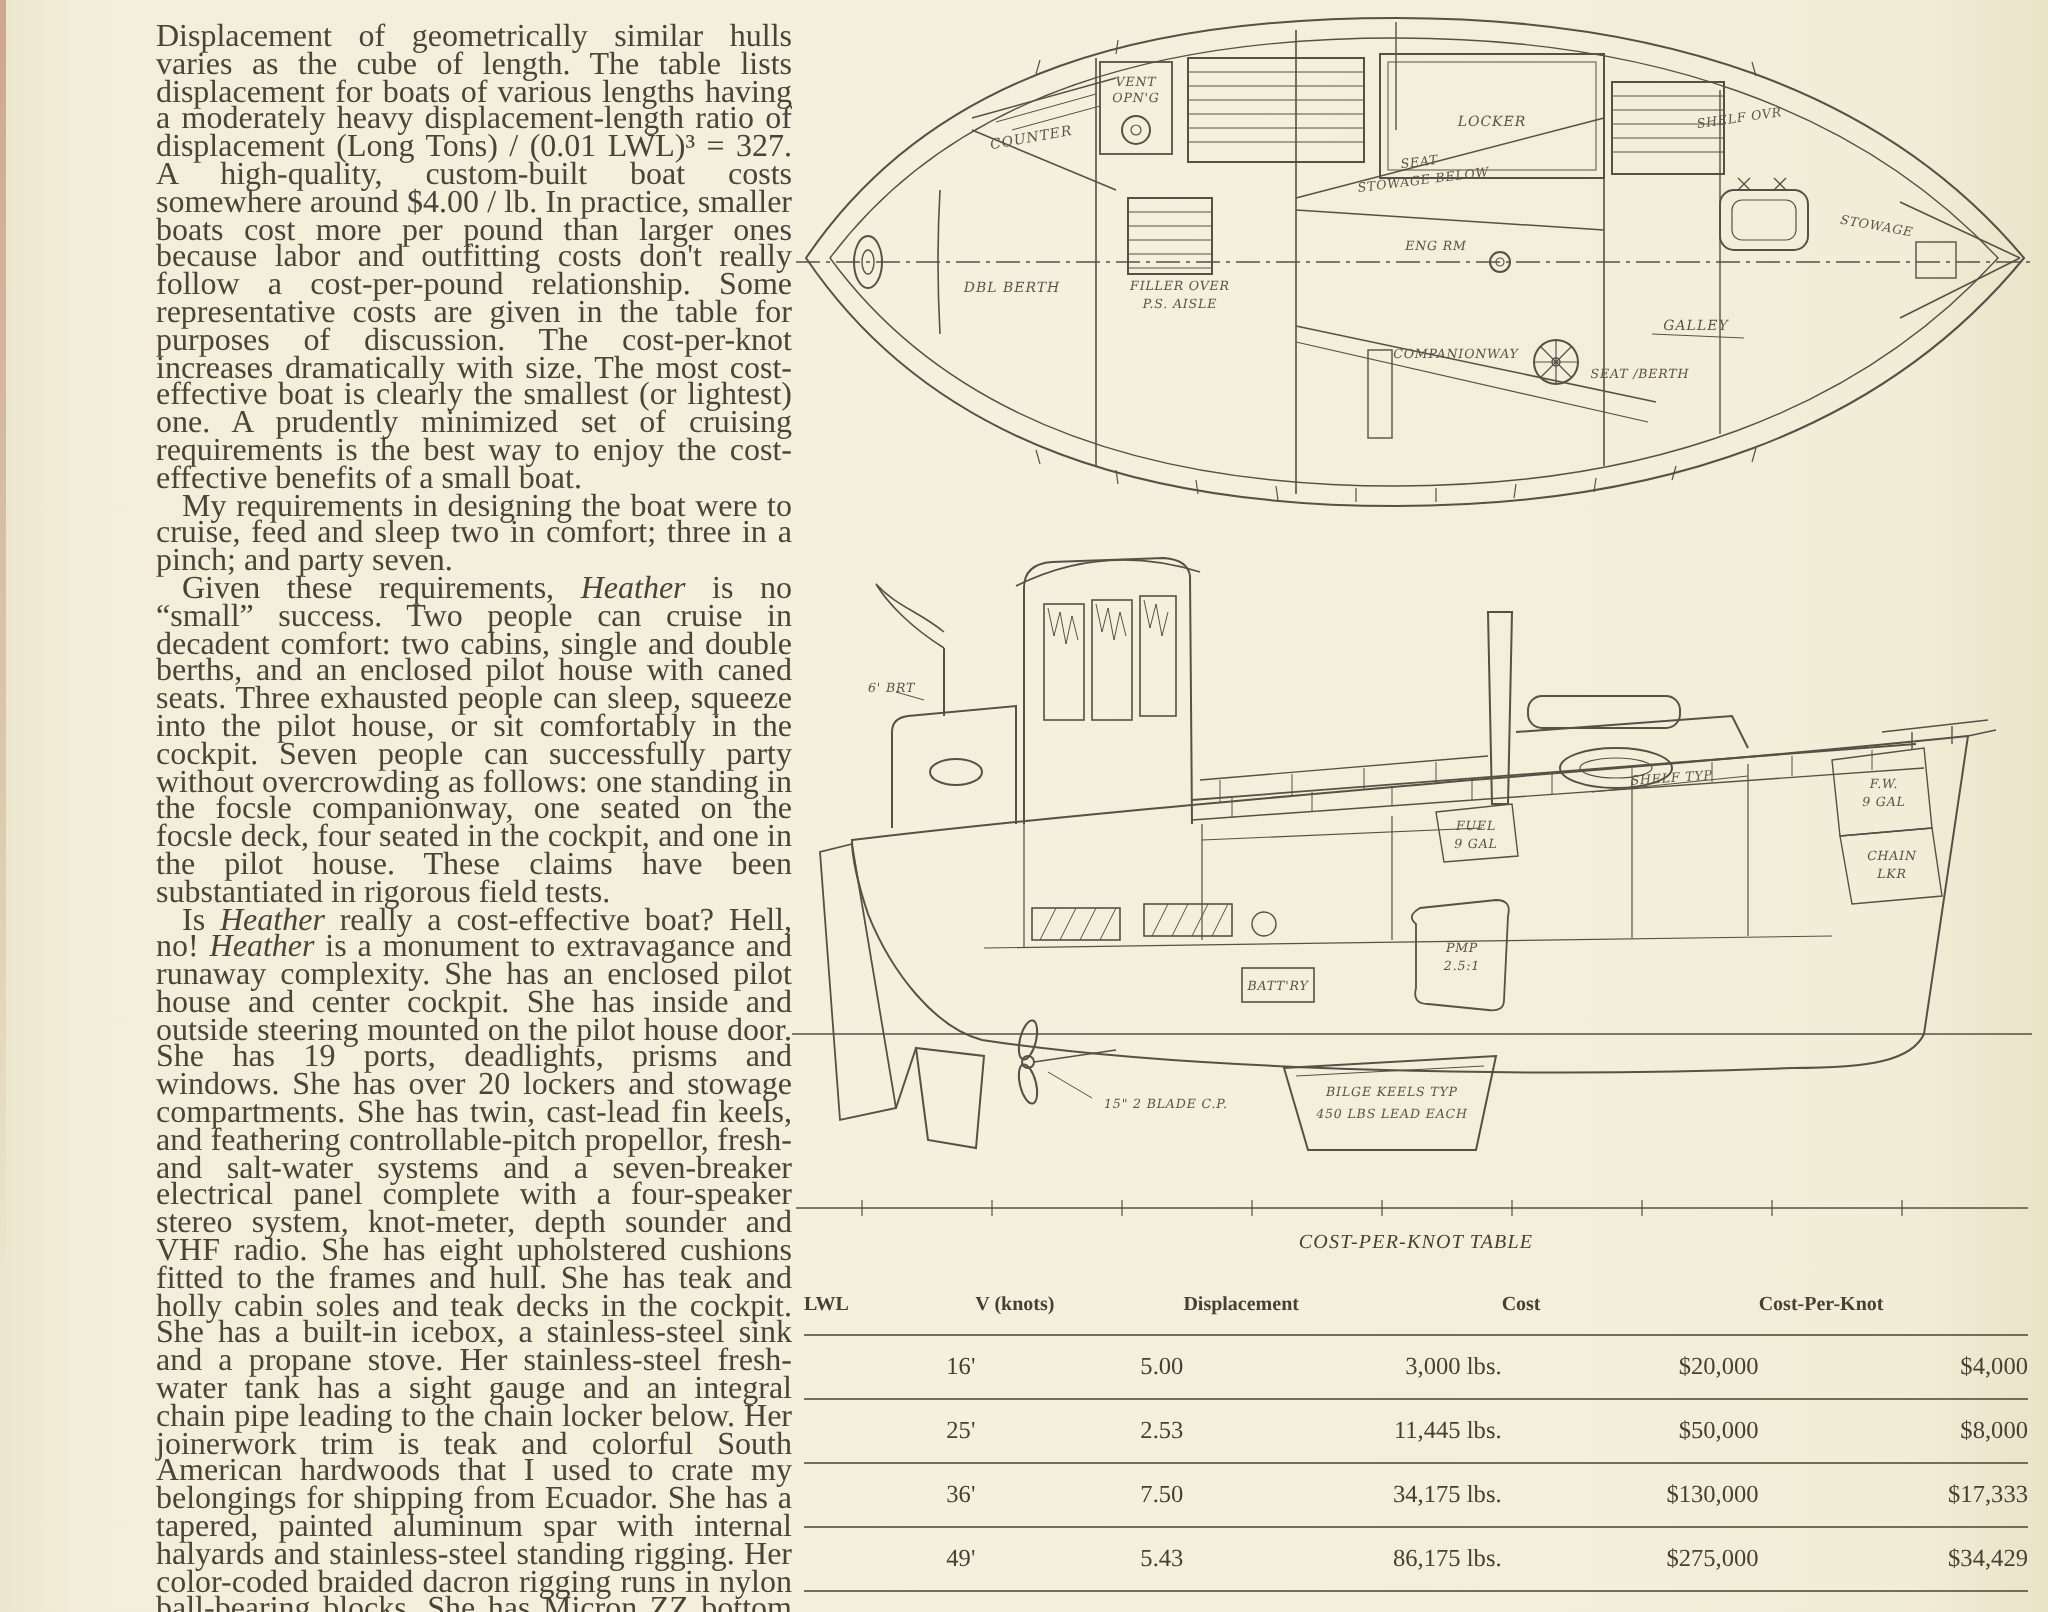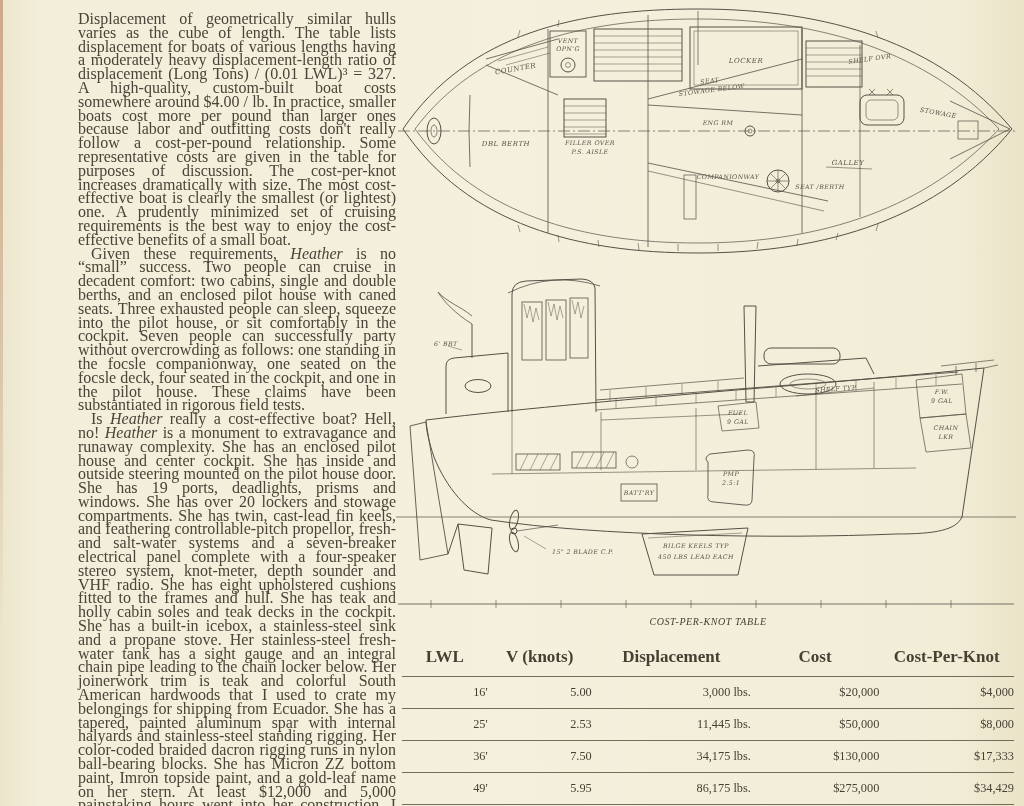--- a/index.html
+++ b/index.html
@@ -36,36 +36,37 @@
   .lbl2{font-size:6.3px;letter-spacing:.4px;}
   .tableblock{
     position:absolute;left:402px;top:616px;width:612px;color:#463f33;
   }
   .table-title{
     text-align:center;font-style:italic;font-size:10px;
     letter-spacing:.6px;margin:0 0 16px 0;color:#453e32;
   }
   table.cost{width:100%;border-collapse:collapse;font-size:12.3px;}
   table.cost th{
-    font-weight:bold;text-align:center;padding:4px 0 9px 0;
-    border-bottom:1.2px solid #766d58;font-size:17px;
+    font-weight:bold;text-align:left;padding:4px 0 9px 0;
+    border-bottom:1.2px solid #766d58;font-size:10px;
   }
   table.cost td{
     text-align:right;padding:8px 0 8px 0;
     border-bottom:1.2px solid #766d58;
   }
 </style>
 </head>
 <body>
 
 <div class="page">
   <div class="binding"></div>
 
   <div class="article">
       <p class=""><span>Displacement of geometrically similar hulls varies as the cube of length. The table lists displacement for boats of various lengths having a moderately heavy displacement-length ratio of displacement (Long Tons) / (0.01 LWL)³ = 327. A high-quality, custom-built boat costs somewhere around $4.00 / lb. In practice, smaller boats cost more per pound than larger ones because labor and outfitting costs don't really follow a cost-per-pound relationship. Some representative costs are given in the table for purposes of discussion. The cost-per-knot increases dramatically with size. The most cost-effective boat is clearly the smallest (or lightest) one. A prudently minimized set of cruising requirements is the best way to enjoy the cost-effective benefits of a small boat.</span></p>
+      <p class="indent"><span>My requirements in designing the boat were to cruise, feed and sleep two in comfort; three in a pinch; and party seven.</span></p>
       <p class="indent"><span>Given these requirements, </span><span class="ital">Heather</span><span> is no “small” success. Two people can cruise in decadent comfort: two cabins, single and double berths, and an enclosed pilot house with caned seats. Three exhausted people can sleep, squeeze into the pilot house, or sit comfortably in the cockpit. Seven people can successfully party without overcrowding as follows: one standing in the focsle companionway, one seated on the focsle deck, four seated in the cockpit, and one in the pilot house. These claims have been substantiated in rigorous field tests.</span></p>
       <p class="indent"><span>Is </span><span class="ital">Heather</span><span> really a cost-effective boat? Hell, no! </span><span class="ital">Heather</span><span> is a monument to extravagance and runaway complexity. She has an enclosed pilot house and center cockpit. She has inside and outside steering mounted on the pilot house door. She has 19 ports, deadlights, prisms and windows. She has over 20 lockers and stowage compartments. She has twin, cast-lead fin keels, and feathering controllable-pitch propellor, fresh- and salt-water systems and a seven-breaker electrical panel complete with a four-speaker stereo system, knot-meter, depth sounder and VHF radio. She has eight upholstered cushions fitted to the frames and hull. She has teak and holly cabin soles and teak decks in the cockpit. She has a built-in icebox, a stainless-steel sink and a propane stove. Her stainless-steel fresh-water tank has a sight gauge and an integral chain pipe leading to the chain locker below. Her joinerwork trim is teak and colorful South American hardwoods that I used to crate my belongings for shipping from Ecuador. She has a tapered, painted aluminum spar with internal halyards and stainless-steel standing rigging. Her color-coded braided dacron rigging runs in nylon ball-bearing blocks. She has Micron ZZ bottom paint, Imron topside paint, and a gold-leaf name on her stern. At least $12,000 and 5,000 painstaking hours went into her construction. I could have built a bigger boat for the same effort. </span><span class="ital">Heather</span><span> is only masquerading as a cost-effective boat.</span></p>
     </div>
 
   <svg class="drawing deck" width="620" height="258" viewBox="0 0 620 258">
     <g stroke="#565046" fill="none" stroke-width="1">
 
       <path d="M 5 126 C 70 30 180 6 300 6 C 430 6 542 40 614 126 C 542 214 430 250 300 250 C 180 250 70 222 5 126 Z"></path>
       <path d="M 17 126 C 80 42 185 16 300 16 C 425 16 530 50 601 126 C 530 204 425 240 300 240 C 185 240 80 212 17 126 Z" stroke-width=".7"></path>
 
@@ -271,21 +272,21 @@
           </tr>
           <tr>
             <td>36'</td>
             <td>7.50</td>
             <td>34,175 lbs.</td>
             <td>$130,000</td>
             <td>$17,333</td>
           </tr>
           <tr>
             <td>49'</td>
-            <td>5.95</td>
+            <td>5.43</td>
             <td>86,175 lbs.</td>
             <td>$275,000</td>
             <td>$34,429</td>
           </tr>
           <tr>
             <td>64'</td>
             <td>10.00</td>
             <td>192,015 lbs.</td>
             <td>$500,000</td>
             <td>$50,000</td>

